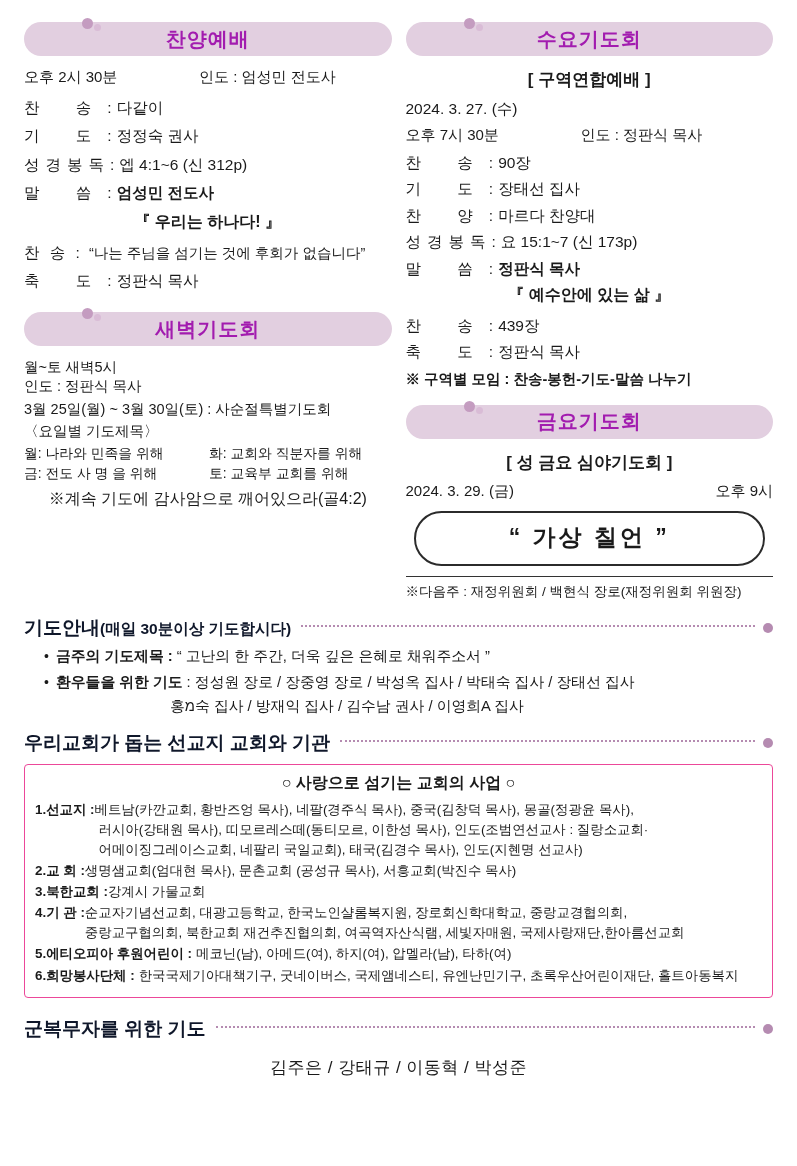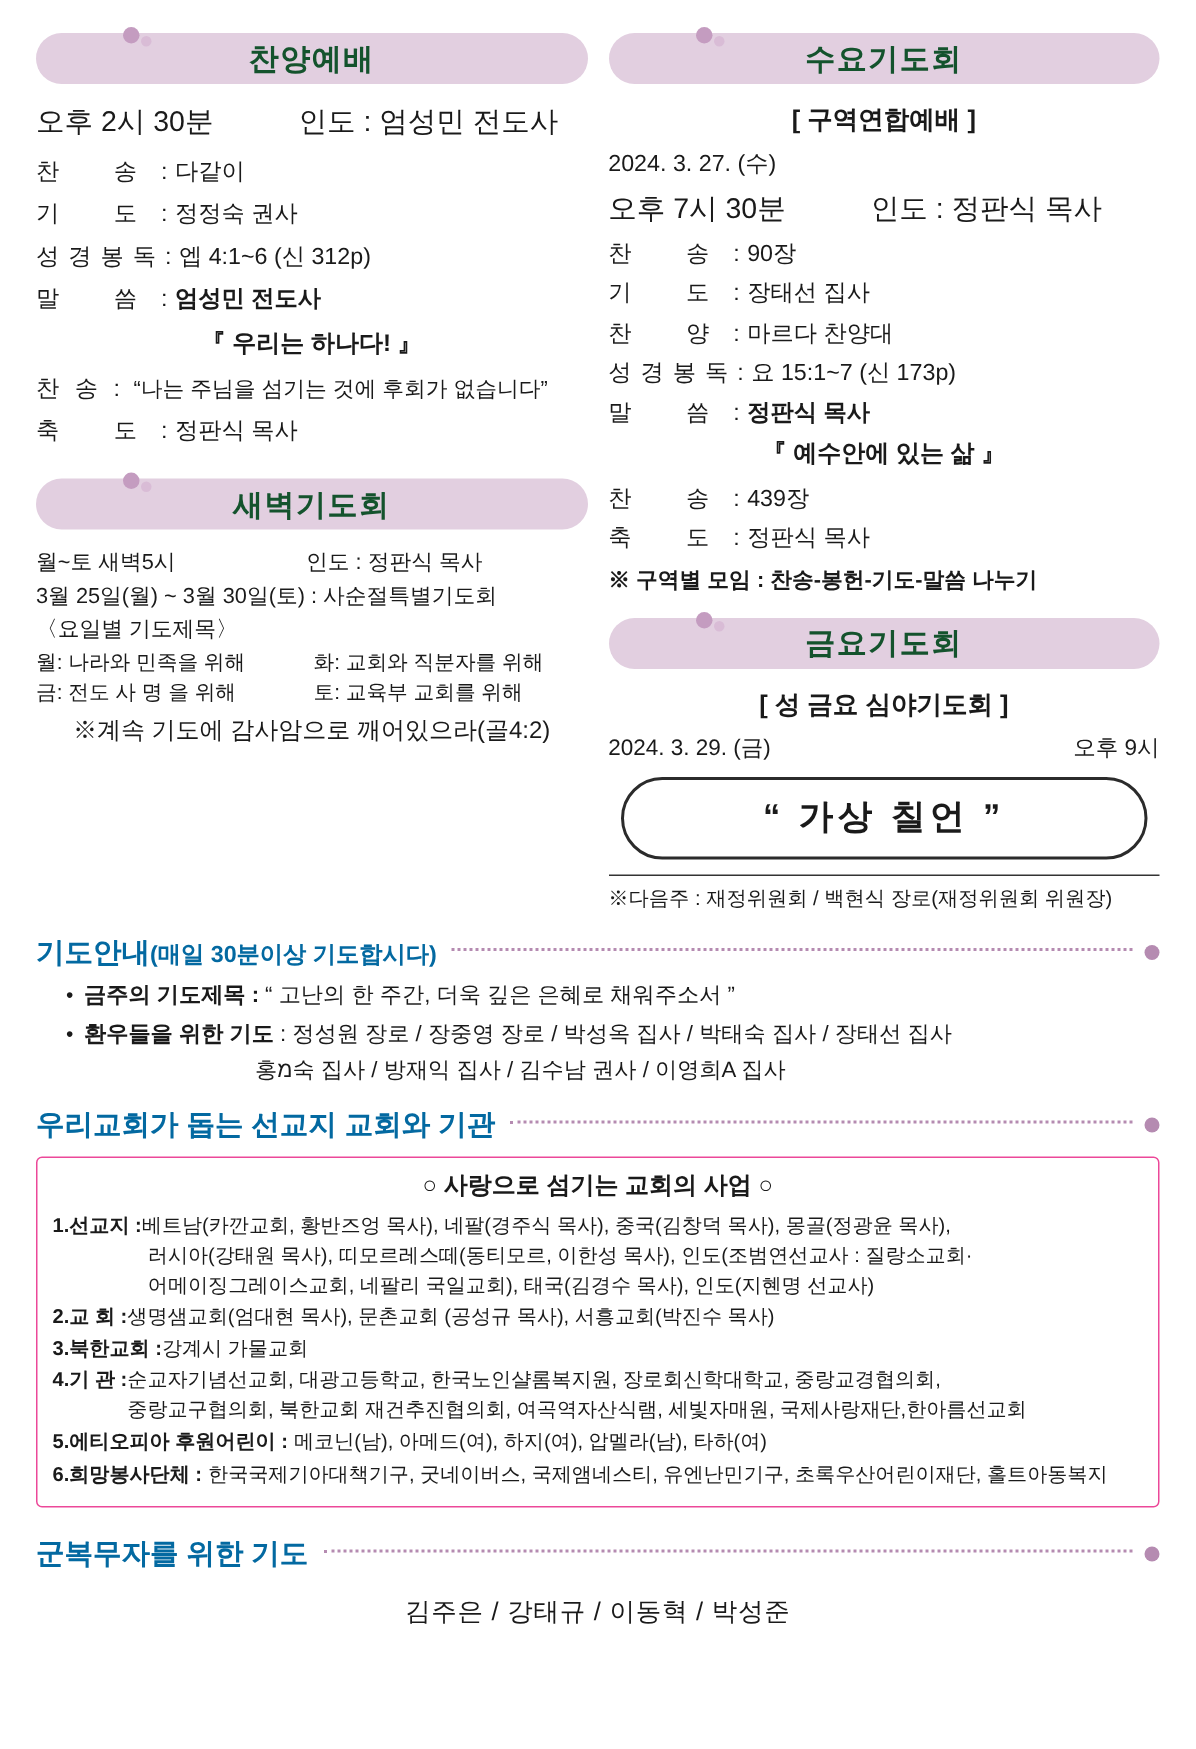--- a/index.html
+++ b/index.html
@@ -46,21 +46,21 @@
     height: 34px;
     display: flex;
     align-items: center;
     justify-content: center;
     position: relative;
   }
   .pill-title {
     font-size: 20px;
     font-weight: bold;
     letter-spacing: 1px;
-    color: #14532d;
+    color: #a21caf;
   }
   .pill-dot {
     position: absolute;
     width: 11px;
     height: 11px;
     border-radius: 50%;
     background: #c49cc0;
     top: -4px;
     left: 58px;
   }
@@ -91,21 +91,21 @@
   .val { flex: 1; }
   .bold { font-weight: bold; }
   .sub-title {
     text-align: center;
     font-size: 16px;
     font-weight: bold;
     margin: 6px 0 10px 0;
   }
   .inline-two {
     display: flex;
-    font-size: 19px;
+    font-size: 15px;
     margin-bottom: 11px;
   }
   .inline-two .left { width: 175px; }
   .quote {
     font-size: 14.5px;
   }
 
   
   .tight .line { margin-bottom: 7px; }
 
@@ -123,20 +123,21 @@
     font-size: 14.5px;
     font-weight: bold;
     margin-top: 8px;
   }
 
   
   .dawn-line {
     font-size: 14.5px;
     margin-bottom: 4px;
     display: flex;
+    flex-direction: column;
   }
   .dawn-line .l { width: 180px; }
   .dawn-sub { font-size: 14.5px; margin-bottom: 3px; }
   .dawn-topic-head { font-size: 14.5px; margin: 2px 0 3px 0; }
   .dawn-grid {
     font-size: 13.8px;
     line-height: 1.45;
   }
   .dawn-grid div { display: flex; }
   .dawn-grid .c1 { width: 185px; }
@@ -180,21 +181,21 @@
   
   .dot-head {
     display: flex;
     align-items: center;
     padding: 0 24px;
     margin-top: 14px;
   }
   .dot-head .h {
     font-size: 19px;
     font-weight: bold;
-    color: #0369a1;
+    color: #0f172a;
     white-space: nowrap;
   }
   .dot-head .h .sm {
     font-size: 15.5px;
   }
   .dot-line {
     flex: 1;
     border-bottom: 2.5px dotted #b58bb1;
     margin: 0 8px 4px 10px;
     height: 1px;

